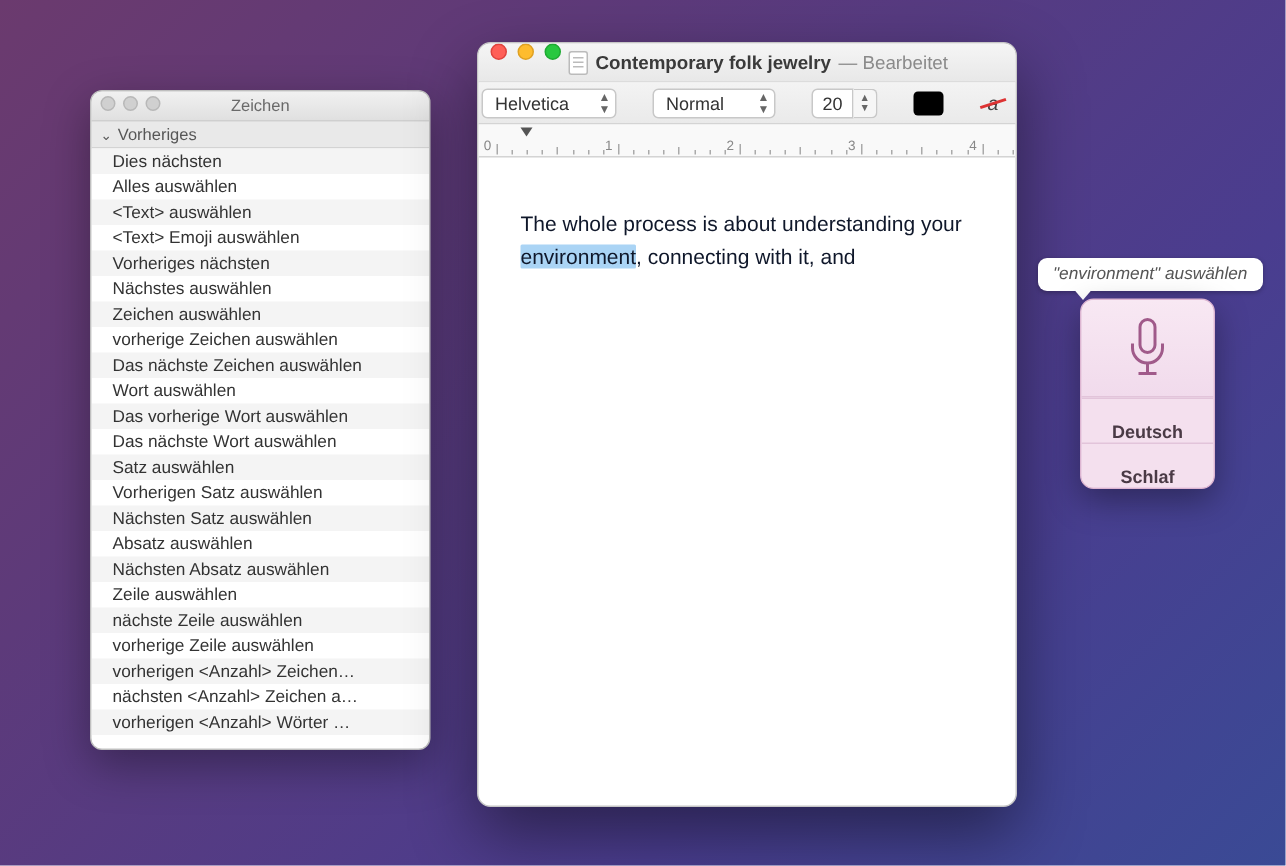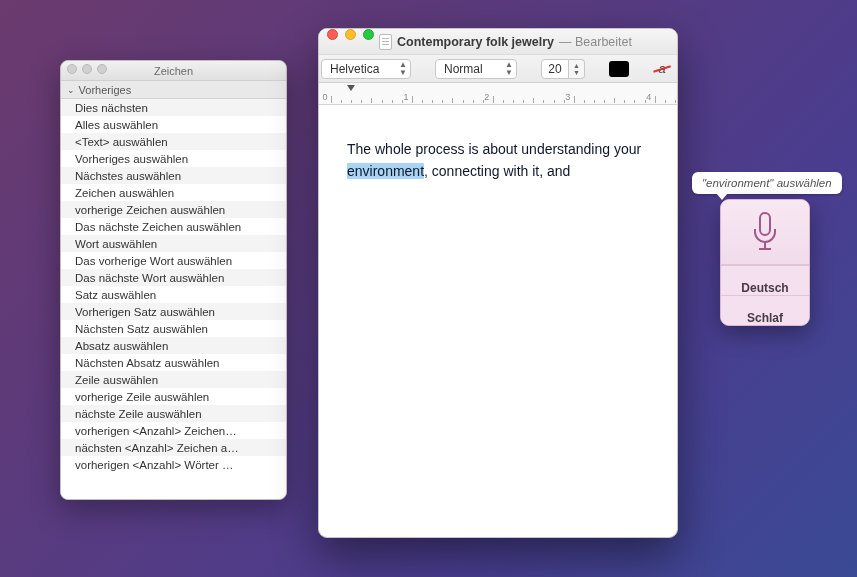--- a/index.html
+++ b/index.html
@@ -181,36 +181,37 @@
     <span class="cmd-title">Zeichen</span>
   </div>
   <div class="cmd-section">
     <span class="chev">⌄</span>
     <span>Vorheriges</span>
   </div>
   <div class="cmd-list" id="cmd-list">
       <div class="cmd-item">Dies nächsten</div>
       <div class="cmd-item">Alles auswählen</div>
       <div class="cmd-item">&lt;Text&gt; auswählen</div>
-      <div class="cmd-item">Vorheriges auswählen</div>
+      <div class="cmd-item">&lt;Text&gt; Emoji auswählen</div>
+      <div class="cmd-item">Vorheriges nächsten</div>
       <div class="cmd-item">Nächstes auswählen</div>
       <div class="cmd-item">Zeichen auswählen</div>
       <div class="cmd-item">vorherige Zeichen auswählen</div>
       <div class="cmd-item">Das nächste Zeichen auswählen</div>
       <div class="cmd-item">Wort auswählen</div>
       <div class="cmd-item">Das vorherige Wort auswählen</div>
       <div class="cmd-item">Das nächste Wort auswählen</div>
       <div class="cmd-item">Satz auswählen</div>
       <div class="cmd-item">Vorherigen Satz auswählen</div>
       <div class="cmd-item">Nächsten Satz auswählen</div>
       <div class="cmd-item">Absatz auswählen</div>
       <div class="cmd-item">Nächsten Absatz auswählen</div>
       <div class="cmd-item">Zeile auswählen</div>
+      <div class="cmd-item">nächste Zeile auswählen</div>
       <div class="cmd-item">vorherige Zeile auswählen</div>
-      <div class="cmd-item">nächste Zeile auswählen</div>
       <div class="cmd-item">vorherigen &lt;Anzahl&gt; Zeichen…</div>
       <div class="cmd-item">nächsten &lt;Anzahl&gt; Zeichen a…</div>
       <div class="cmd-item">vorherigen &lt;Anzahl&gt; Wörter …</div>
     </div>
 </div>
 
 <div class="te-window">
   <div class="te-titlebar">
     <div class="traffic">
       <span class="t-close"></span>

